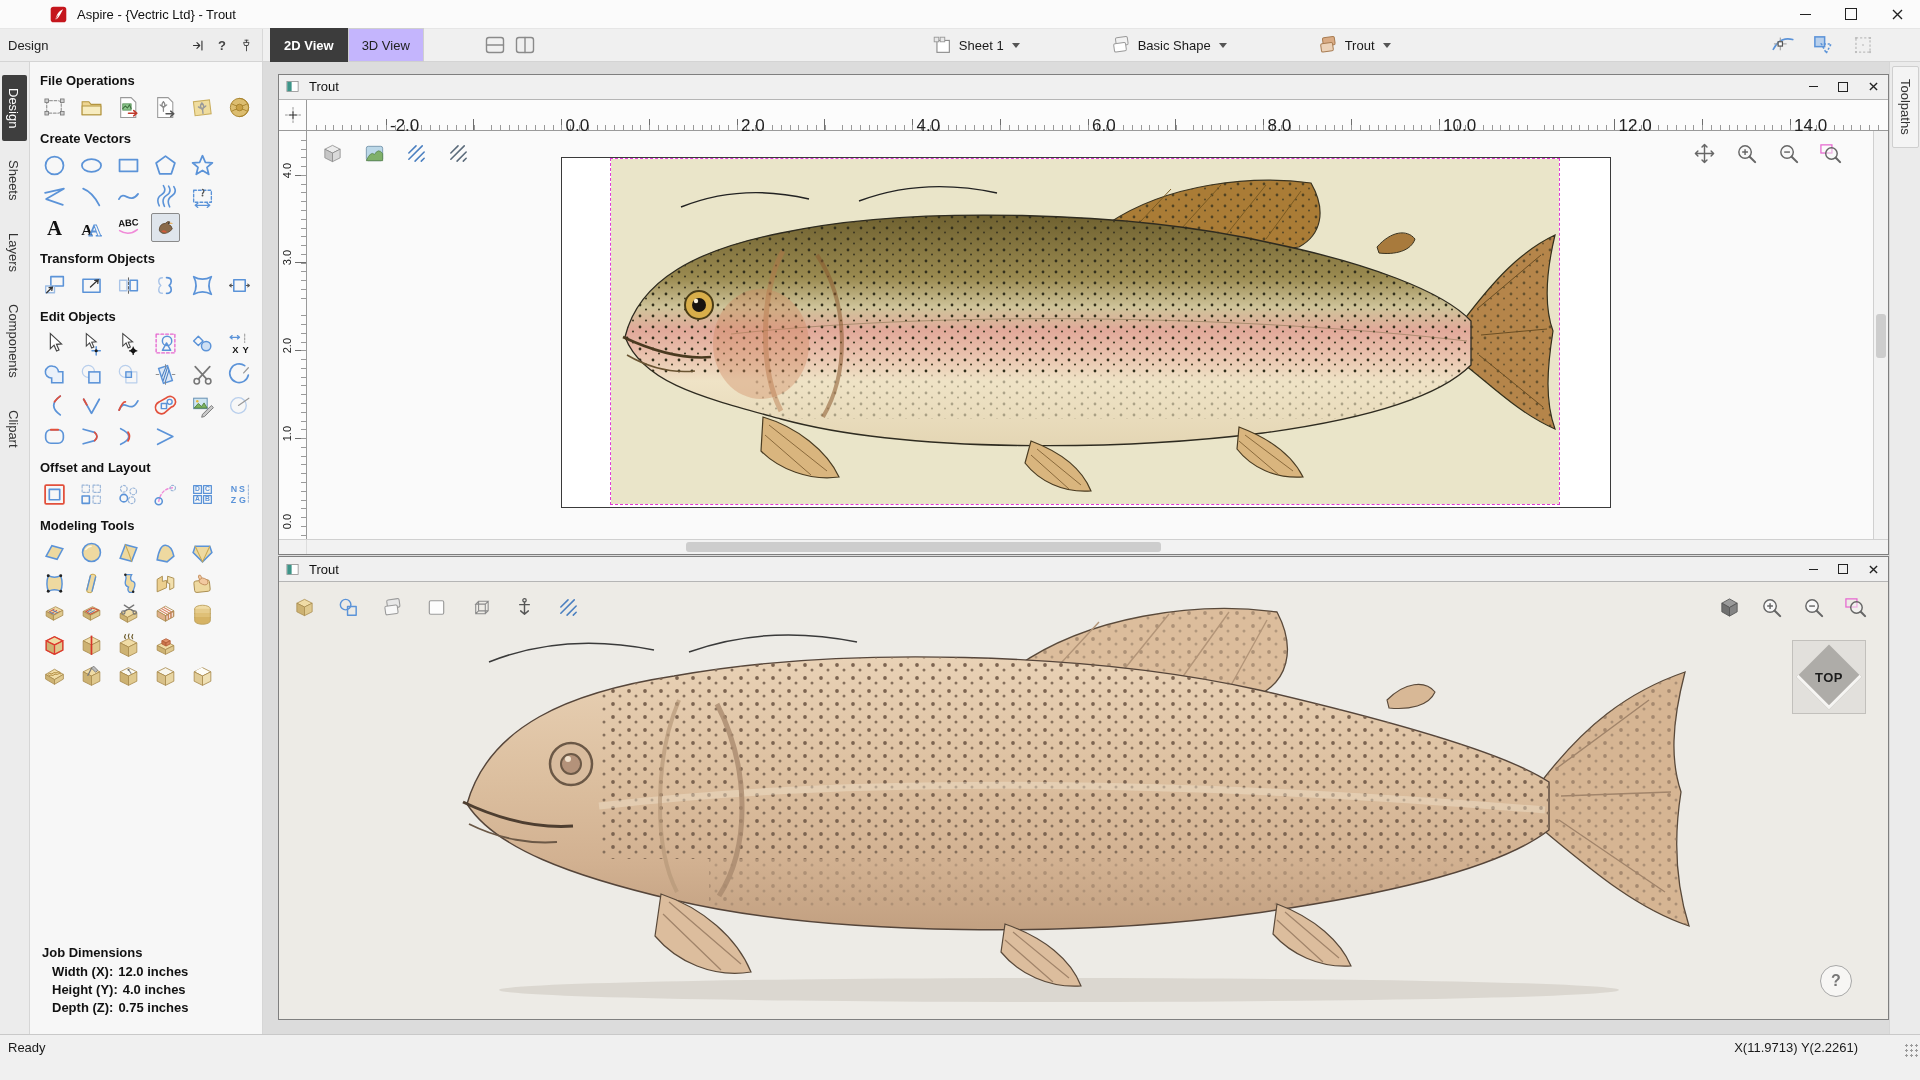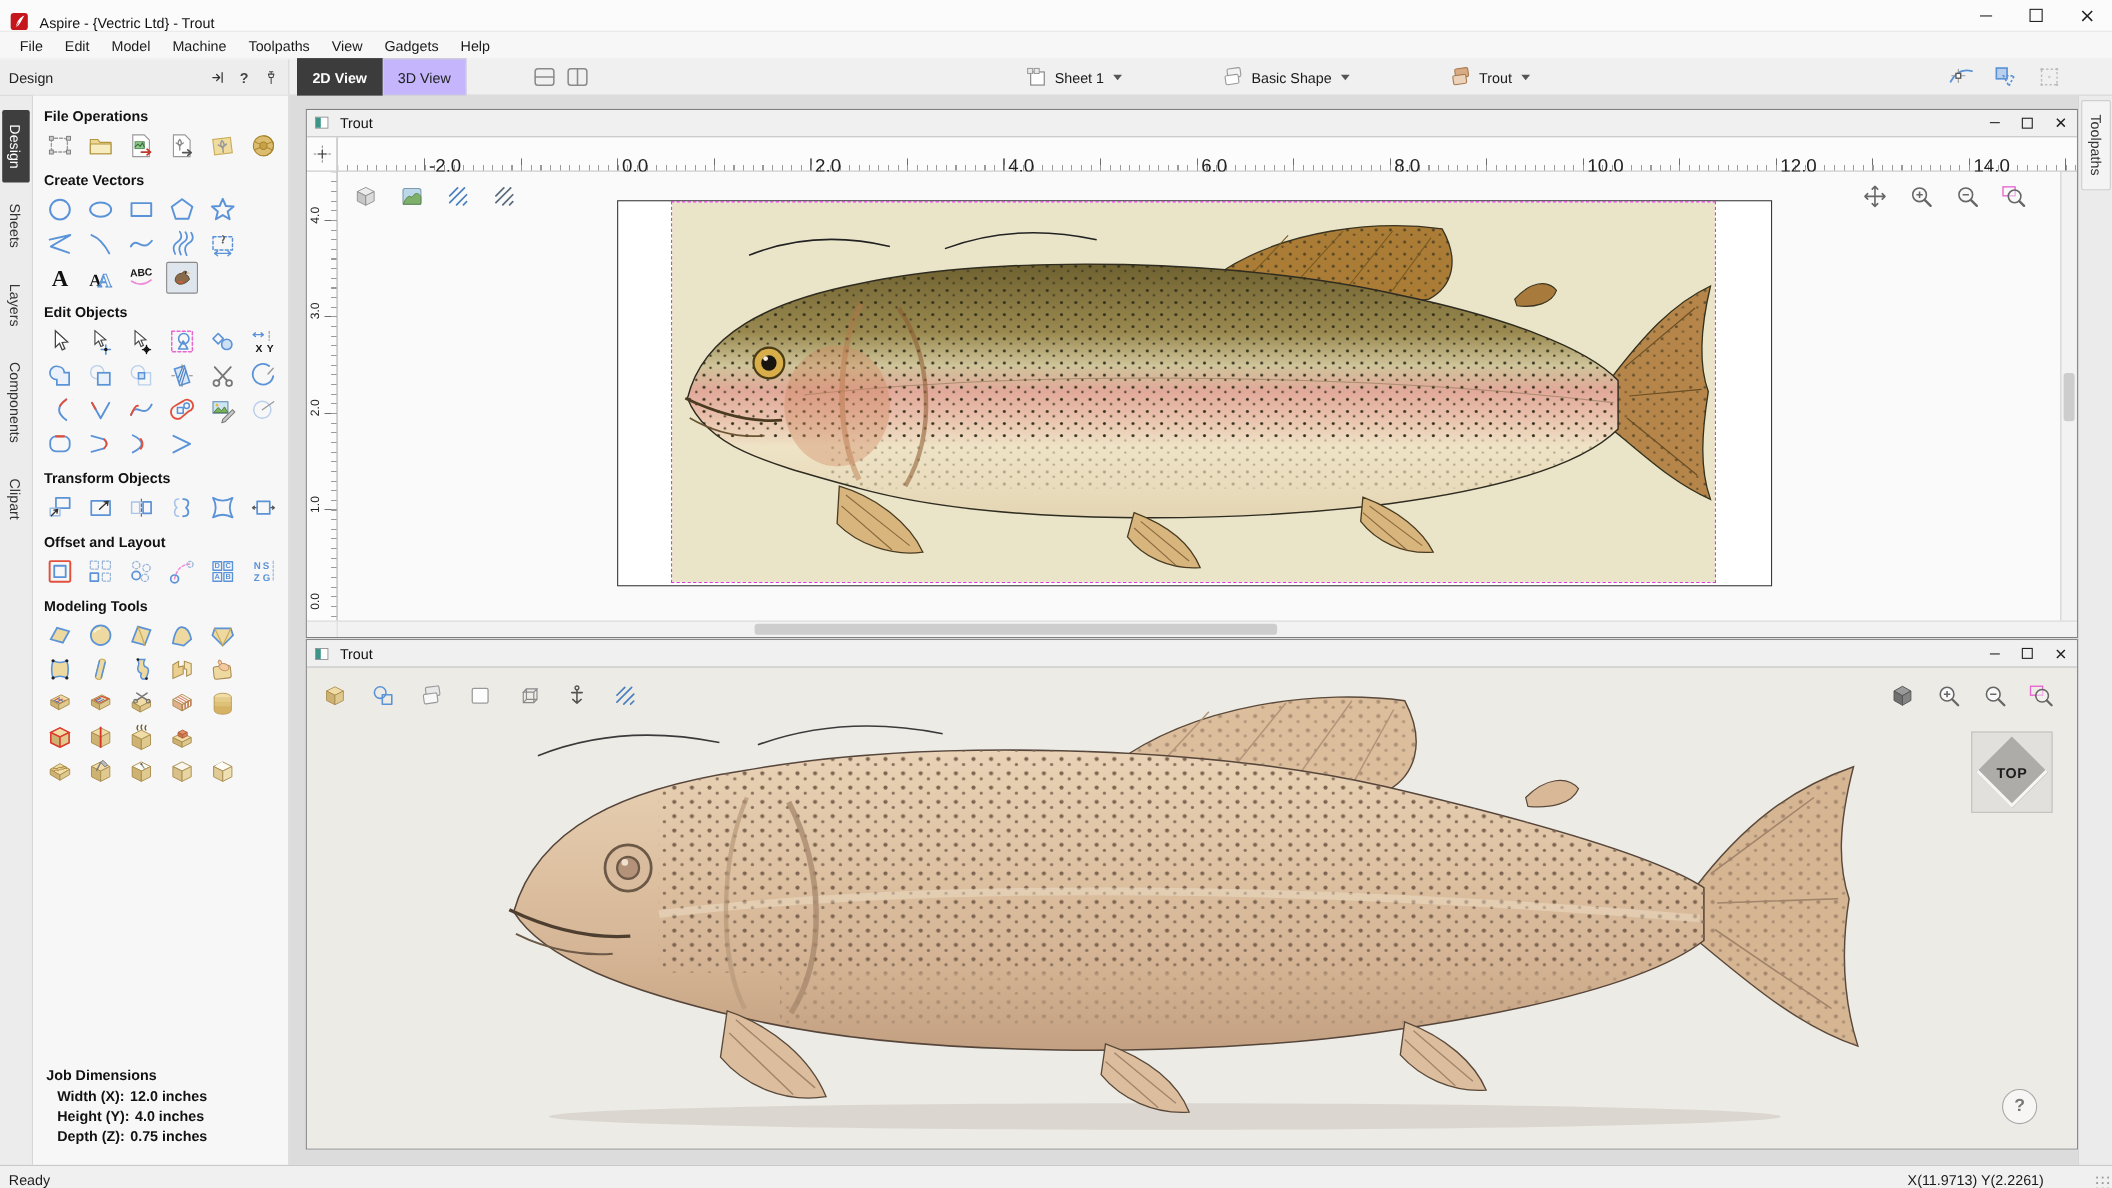--- a/index.html
+++ b/index.html
@@ -1,20 +1,20 @@
 <!DOCTYPE html>
 <html><head>
 <meta charset="utf-8">
 <style>
   html,body{margin:0;padding:0;background:#666;}
   #app{position:relative;width:1920px;height:1080px;background:#f0f0f0;
        font-family:"Liberation Sans",sans-serif;font-size:13px;color:#1a1a1a;
        overflow:hidden;user-select:none;}
   
-  .titlebar{height:28px;background:#fbfbfb;display:flex;align-items:flex-end;border-bottom:1px solid #e6e6e6;}
+  .titlebar{height:28px;background:#fbfbfb;display:flex;align-items:center;border-bottom:1px solid #e6e6e6;padding-left:41px;}
   .logo{width:17px;height:17px;margin:0 10px 0 9px;display:inline-flex;}
   .logo svg{width:17px;height:17px;}
   .title{font-size:13px;color:#111;}
   .win-controls{margin-left:auto;display:flex;height:100%;}
   .wb{width:46px;height:100%;display:flex;align-items:center;justify-content:center;cursor:default;}
   .wb .min{width:11px;height:0;border-bottom:1.4px solid #222;display:block;}
   .wb .max{width:10px;height:10px;border:1.3px solid #222;display:block;}
   .wb svg{width:11px;height:11px;stroke:#222;stroke-width:1.4;}
   
   .menubar{height:24px;background:#f7f7f7;display:flex;align-items:center;padding-left:8px;border-bottom:1px solid #eee;}
@@ -149,30 +149,20 @@
           <i class="max"></i>
         </span>
       <span class="wb">
         <svg viewBox="0 0 11 11">
             <path d="M1,1 L10,10 M10,1 L1,10" fill="none"></path>
           </svg>
       </span>
     </div>
   </div>
 
-  <div class="menubar" id="menubar">
-      <span class="menu-item">File</span>
-      <span class="menu-item">Edit</span>
-      <span class="menu-item">Model</span>
-      <span class="menu-item">Machine</span>
-      <span class="menu-item">Toolpaths</span>
-      <span class="menu-item">View</span>
-      <span class="menu-item">Gadgets</span>
-      <span class="menu-item">Help</span>
-    </div>
 
   <div class="toolrow">
     <div class="panel-head">
       <span>Design</span>
       <span class="ph-icons">
         <span class="ph-btn">
             <svg viewBox="0 0 24 24" aria-hidden="true">
               <path d="M4,12 h9.5 M9.5,7.5 L14,12 9.5,16.5 M17.5,5 V19" fill="none" stroke="#333" stroke-width="1.8" stroke-linecap="round" stroke-linejoin="round"></path>
             </svg>
           </span>
@@ -408,20 +398,62 @@
                 <svg viewBox="0 0 24 24" aria-hidden="true">
                   <path d="M6,14.5 Q6,8.5 12,8 Q14,5.5 16,6.5 L15,9 Q18,10 18.5,13.5 Q14,18.5 9,17.5 Q6.5,16.5 6,14.5Z" fill="#8a6a4a" stroke="#5a4630" stroke-width=".8"></path>
                   <circle cx="15.2" cy="7.8" r=".7" fill="#222"></circle>
                   <path d="M8,15.5 Q10.5,17.5 13.5,16.5 Q11,13.5 8,15.5Z" fill="#d45a3a"></path>
                   <path d="M16.5,7.2 l3,.8 -3,.6 Z" fill="#e8a23a"></path>
                 </svg>
               </span>
             </div>
           </div>
           <div class="sec">
+            <div class="sec-title">Transform Objects</div>
+            <div class="tool-row">
+              <span class="tool">
+                <svg viewBox="0 0 24 24" aria-hidden="true">
+                  <rect x="8.5" y="3.5" width="12" height="9" fill="none" stroke="#5b93d8" stroke-width="1.5" stroke-linecap="round" stroke-linejoin="round"></rect>
+                  <rect x="3.5" y="12.5" width="8.5" height="6.5" fill="none" stroke="#9bbce4" stroke-width="1.3" stroke-linecap="round" stroke-linejoin="round"></rect>
+                  <path d="M4.5,19 L10,13.5 M10,13.5 l-3.2,.6 M10,13.5 l-.6,3.2" fill="none" stroke="#333" stroke-width="1.2" stroke-linecap="round" stroke-linejoin="round"></path>
+                </svg>
+              </span>
+              <span class="tool">
+                <svg viewBox="0 0 24 24" aria-hidden="true">
+                  <rect x="3.8" y="6" width="16.4" height="12.5" fill="none" stroke="#5b93d8" stroke-width="1.5" stroke-linecap="round" stroke-linejoin="round"></rect>
+                  <path d="M11,13.5 L18.5,6.5 M18.5,6.5 l-3.4,.5 M18.5,6.5 l-.5,3.4" fill="none" stroke="#333" stroke-width="1.2" stroke-linecap="round" stroke-linejoin="round"></path>
+                </svg>
+              </span>
+              <span class="tool">
+                <svg viewBox="0 0 24 24" aria-hidden="true">
+                  <rect x="3.5" y="7" width="7" height="10" fill="none" stroke="#a9c4e8" stroke-width="1.3" stroke-linecap="round" stroke-linejoin="round"></rect>
+                  <rect x="13.5" y="7" width="7" height="10" fill="none" stroke="#5b93d8" stroke-width="1.5" stroke-linecap="round" stroke-linejoin="round"></rect>
+                  <path d="M12,4.5 V19.5" fill="none" stroke="#666" stroke-width="1" stroke-linecap="round" stroke-linejoin="round" stroke-dasharray="2.4 1.8"></path>
+                </svg>
+              </span>
+              <span class="tool">
+                <svg viewBox="0 0 24 24" aria-hidden="true">
+                  <path d="M9,4.5 Q5.5,4.5 5.5,8 Q5.5,10.5 7.5,12 Q5.5,13.5 5.5,16 Q5.5,19.5 9,19.5" fill="none" stroke="#a9c4e8" stroke-width="1.4" stroke-linecap="round" stroke-linejoin="round"></path>
+                  <path d="M13,4.5 Q17.5,4.5 17.5,8 Q17.5,10.5 15.5,12 Q17.5,13.5 17.5,16 Q17.5,19.5 13,19.5" fill="none" stroke="#5b93d8" stroke-width="1.6" stroke-linecap="round" stroke-linejoin="round"></path>
+                </svg>
+              </span>
+              <span class="tool">
+                <svg viewBox="0 0 24 24" aria-hidden="true">
+                  <path d="M3.5,3.5 C9,6.5 15,6.5 20.5,3.5 C17.5,9 17.5,15 20.5,20.5 C15,17.5 9,17.5 3.5,20.5 C6.5,15 6.5,9 3.5,3.5 Z" fill="none" stroke="#5b93d8" stroke-width="1.6" stroke-linecap="round" stroke-linejoin="round"></path>
+                </svg>
+              </span>
+              <span class="tool">
+                <svg viewBox="0 0 24 24" aria-hidden="true">
+                  <rect x="6.5" y="6.5" width="11" height="11" fill="none" stroke="#5b93d8" stroke-width="1.5" stroke-linecap="round" stroke-linejoin="round"></rect>
+                  <path d="M2.5,12 h3 M2.5,12 l1.6,-1.3 M2.5,12 l1.6,1.3 M21.5,12 h-3 M21.5,12 l-1.6,-1.3 M21.5,12 l-1.6,1.3" fill="none" stroke="#555" stroke-width="1.1" stroke-linecap="round" stroke-linejoin="round"></path>
+                </svg>
+              </span>
+            </div>
+          </div>
+          <div class="sec">
             <div class="sec-title">Edit Objects</div>
             <div class="tool-row">
               <span class="tool">
                 <svg viewBox="0 0 24 24" aria-hidden="true">
                   <path d="M8,2.5 V17 l3.6,-3.4 2.4,5.6 2.3,-1 -2.4,-5.4 4.9,-.4 Z" fill="#fff" stroke="#444" stroke-width="1.1"></path>
                 </svg>
               </span>
               <span class="tool">
                 <svg viewBox="0 0 24 24" aria-hidden="true">
                   <path d="M7,2.5 V14.5 l3.2,-3 2,4.8 2.1,-.9 -2.1,-4.6 4.3,-.4 Z" fill="#fff" stroke="#444" stroke-width="1"></path>
@@ -555,62 +587,20 @@
               </span>
               <span class="tool">
                 <svg viewBox="0 0 24 24" aria-hidden="true">
                   <path d="M4.5,4.5 Q20,12 4.5,19.5" fill="none" stroke="#5b93d8" stroke-width="1.6" stroke-linecap="round" stroke-linejoin="round"></path>
                   <path d="M11.5,7.8 Q14.5,12 11.5,16.2" fill="none" stroke="#e2503c" stroke-width="1.7" stroke-linecap="round" stroke-linejoin="round"></path>
                 </svg>
               </span>
               <span class="tool">
                 <svg viewBox="0 0 24 24" aria-hidden="true">
                   <path d="M4.5,5 L19,12 4.5,19.5" fill="none" stroke="#5b93d8" stroke-width="1.7" stroke-linecap="round" stroke-linejoin="round"></path>
-                </svg>
-              </span>
-            </div>
-          </div>
-          <div class="sec">
-            <div class="sec-title">Transform Objects</div>
-            <div class="tool-row">
-              <span class="tool">
-                <svg viewBox="0 0 24 24" aria-hidden="true">
-                  <rect x="8.5" y="3.5" width="12" height="9" fill="none" stroke="#5b93d8" stroke-width="1.5" stroke-linecap="round" stroke-linejoin="round"></rect>
-                  <rect x="3.5" y="12.5" width="8.5" height="6.5" fill="none" stroke="#9bbce4" stroke-width="1.3" stroke-linecap="round" stroke-linejoin="round"></rect>
-                  <path d="M4.5,19 L10,13.5 M10,13.5 l-3.2,.6 M10,13.5 l-.6,3.2" fill="none" stroke="#333" stroke-width="1.2" stroke-linecap="round" stroke-linejoin="round"></path>
-                </svg>
-              </span>
-              <span class="tool">
-                <svg viewBox="0 0 24 24" aria-hidden="true">
-                  <rect x="3.8" y="6" width="16.4" height="12.5" fill="none" stroke="#5b93d8" stroke-width="1.5" stroke-linecap="round" stroke-linejoin="round"></rect>
-                  <path d="M11,13.5 L18.5,6.5 M18.5,6.5 l-3.4,.5 M18.5,6.5 l-.5,3.4" fill="none" stroke="#333" stroke-width="1.2" stroke-linecap="round" stroke-linejoin="round"></path>
-                </svg>
-              </span>
-              <span class="tool">
-                <svg viewBox="0 0 24 24" aria-hidden="true">
-                  <rect x="3.5" y="7" width="7" height="10" fill="none" stroke="#a9c4e8" stroke-width="1.3" stroke-linecap="round" stroke-linejoin="round"></rect>
-                  <rect x="13.5" y="7" width="7" height="10" fill="none" stroke="#5b93d8" stroke-width="1.5" stroke-linecap="round" stroke-linejoin="round"></rect>
-                  <path d="M12,4.5 V19.5" fill="none" stroke="#666" stroke-width="1" stroke-linecap="round" stroke-linejoin="round" stroke-dasharray="2.4 1.8"></path>
-                </svg>
-              </span>
-              <span class="tool">
-                <svg viewBox="0 0 24 24" aria-hidden="true">
-                  <path d="M9,4.5 Q5.5,4.5 5.5,8 Q5.5,10.5 7.5,12 Q5.5,13.5 5.5,16 Q5.5,19.5 9,19.5" fill="none" stroke="#a9c4e8" stroke-width="1.4" stroke-linecap="round" stroke-linejoin="round"></path>
-                  <path d="M13,4.5 Q17.5,4.5 17.5,8 Q17.5,10.5 15.5,12 Q17.5,13.5 17.5,16 Q17.5,19.5 13,19.5" fill="none" stroke="#5b93d8" stroke-width="1.6" stroke-linecap="round" stroke-linejoin="round"></path>
-                </svg>
-              </span>
-              <span class="tool">
-                <svg viewBox="0 0 24 24" aria-hidden="true">
-                  <path d="M3.5,3.5 C9,6.5 15,6.5 20.5,3.5 C17.5,9 17.5,15 20.5,20.5 C15,17.5 9,17.5 3.5,20.5 C6.5,15 6.5,9 3.5,3.5 Z" fill="none" stroke="#5b93d8" stroke-width="1.6" stroke-linecap="round" stroke-linejoin="round"></path>
-                </svg>
-              </span>
-              <span class="tool">
-                <svg viewBox="0 0 24 24" aria-hidden="true">
-                  <rect x="6.5" y="6.5" width="11" height="11" fill="none" stroke="#5b93d8" stroke-width="1.5" stroke-linecap="round" stroke-linejoin="round"></rect>
-                  <path d="M2.5,12 h3 M2.5,12 l1.6,-1.3 M2.5,12 l1.6,1.3 M21.5,12 h-3 M21.5,12 l-1.6,-1.3 M21.5,12 l-1.6,1.3" fill="none" stroke="#555" stroke-width="1.1" stroke-linecap="round" stroke-linejoin="round"></path>
                 </svg>
               </span>
             </div>
           </div>
           <div class="sec">
             <div class="sec-title">Offset and Layout</div>
             <div class="tool-row">
               <span class="tool">
                 <svg viewBox="0 0 24 24" aria-hidden="true">
                   <rect x="3" y="3" width="18" height="18" rx="1" fill="none" stroke="#e2503c" stroke-width="1.7" stroke-linecap="round" stroke-linejoin="round"></rect>

